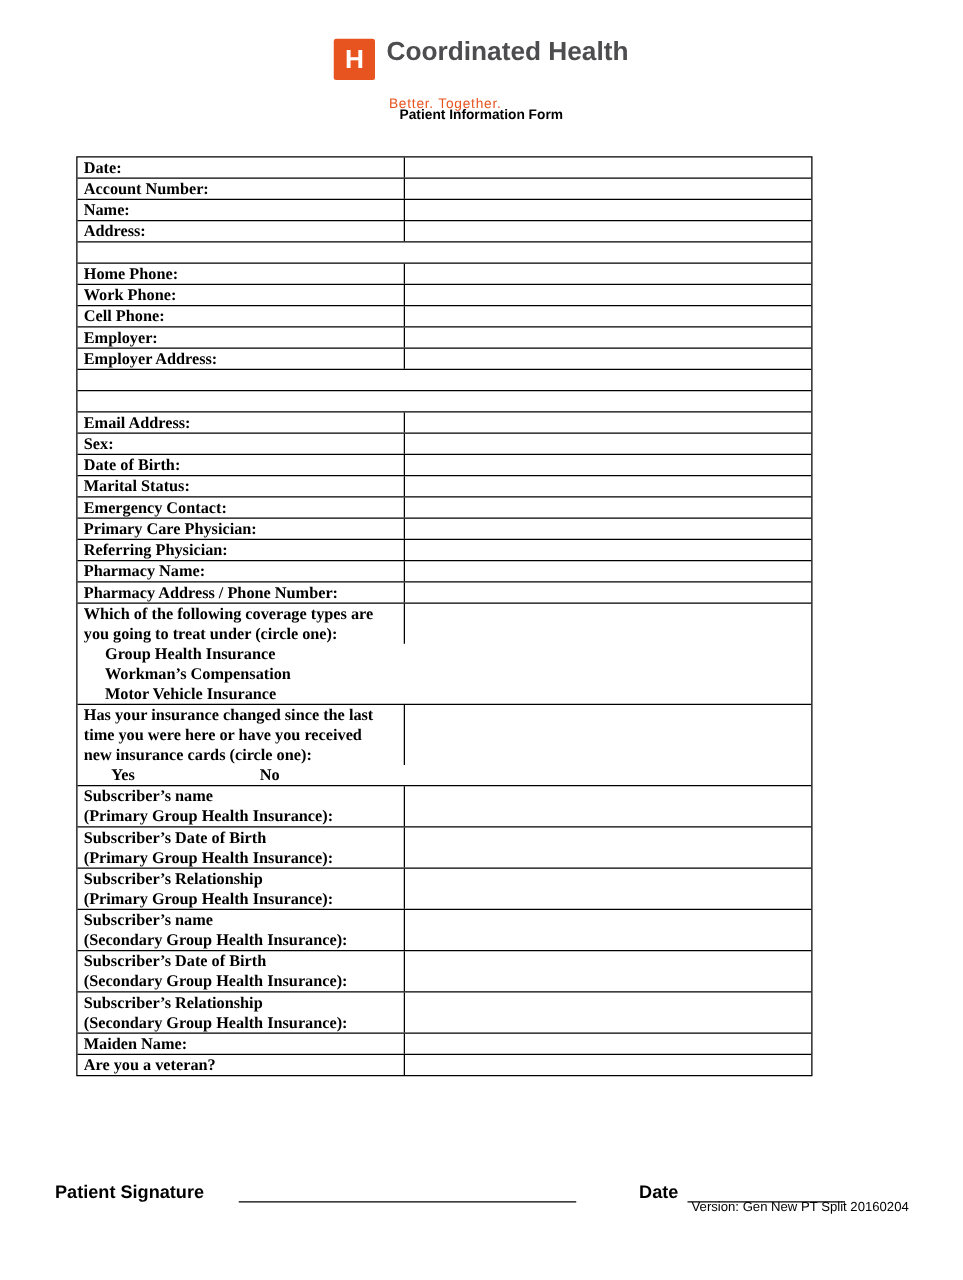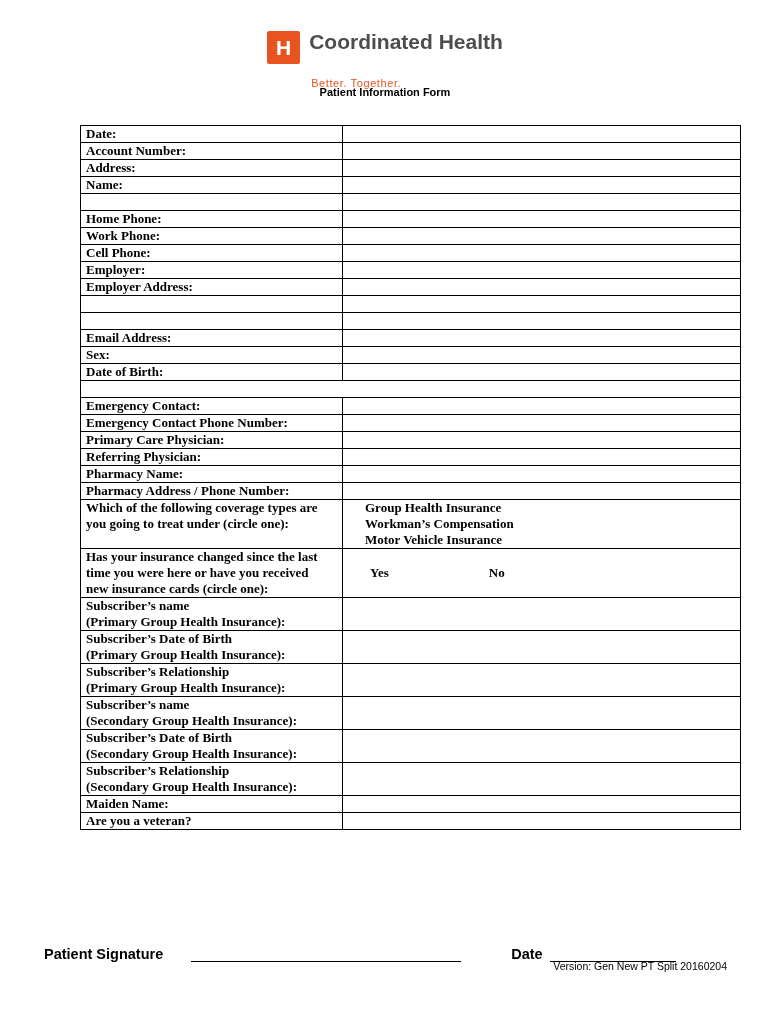--- a/index.html
+++ b/index.html
@@ -14,24 +14,24 @@
   .logo-text{display:flex;flex-direction:column;gap:20px;}
   .logo-name{font-family:"Liberation Sans",sans-serif;font-weight:bold;font-size:21px;color:#4d4d4f;line-height:22px;}
   .logo-tagline{font-family:"Liberation Sans",sans-serif;font-size:11px;color:#e8541f;
                 letter-spacing:0.6px;margin-top:4px;padding-left:2px;}
 
   
   .title{position:absolute;top:86px;left:0;width:100%;text-align:center;
          font-family:"Liberation Sans",sans-serif;font-weight:bold;font-size:11px;}
 
   
-  .form-table{position:absolute;left:80px;top:125px;width:661px;box-sizing:border-box;
+  .form-table{position:absolute;left:61px;top:125px;width:589px;box-sizing:border-box;
               border:1px solid #000;}
   .row{display:flex;min-height:16px;}
-  .row + .row{border-top:1px solid #000;}
+  .row + .row{border-top:1px solid #000;flex-direction:column;}
   .cell{box-sizing:border-box;font-weight:bold;font-size:13px;line-height:16px;}
   .cell.label{width:262px;border-right:1px solid #000;padding:0 4px 0 5px;}
   .cell.value{flex:1;padding:0 4px;}
   .cell.value.choices{padding-left:22px;}
   .cell.value.yesno{display:flex;align-items:center;padding-left:27px;}
   .opt + .opt{margin-left:100px;}
 
   
   .sig{position:absolute;top:944px;left:44px;display:flex;align-items:flex-end;
        font-family:"Liberation Sans",sans-serif;font-weight:bold;font-size:14.5px;}
@@ -67,31 +67,31 @@
         <div class="cell value"></div>
       </div>
       <div class="row">
         <div class="cell label">
           <div>Account Number:</div>
         </div>
         <div class="cell value"></div>
       </div>
       <div class="row">
         <div class="cell label">
+          <div>Name:</div>
+        </div>
+        <div class="cell value"></div>
+      </div>
+      <div class="row">
+        <div class="cell label">
           <div>Address:</div>
         </div>
         <div class="cell value"></div>
       </div>
       <div class="row">
-        <div class="cell label">
-          <div>Name:</div>
-        </div>
-        <div class="cell value"></div>
-      </div>
-      <div class="row">
         <div class="cell label"></div>
         <div class="cell value"></div>
       </div>
       <div class="row">
         <div class="cell label">
           <div>Home Phone:</div>
         </div>
         <div class="cell value"></div>
       </div>
       <div class="row">
@@ -138,31 +138,28 @@
         </div>
         <div class="cell value"></div>
       </div>
       <div class="row">
         <div class="cell label">
           <div>Date of Birth:</div>
         </div>
         <div class="cell value"></div>
       </div>
       <div class="row">
+        <div class="cell label">
+          <div>Marital Status:</div>
+        </div>
         <div class="cell value"></div>
       </div>
       <div class="row">
         <div class="cell label">
           <div>Emergency Contact:</div>
-        </div>
-        <div class="cell value"></div>
-      </div>
-      <div class="row">
-        <div class="cell label">
-          <div>Emergency Contact Phone Number:</div>
         </div>
         <div class="cell value"></div>
       </div>
       <div class="row">
         <div class="cell label">
           <div>Primary Care Physician:</div>
         </div>
         <div class="cell value"></div>
       </div>
       <div class="row">

